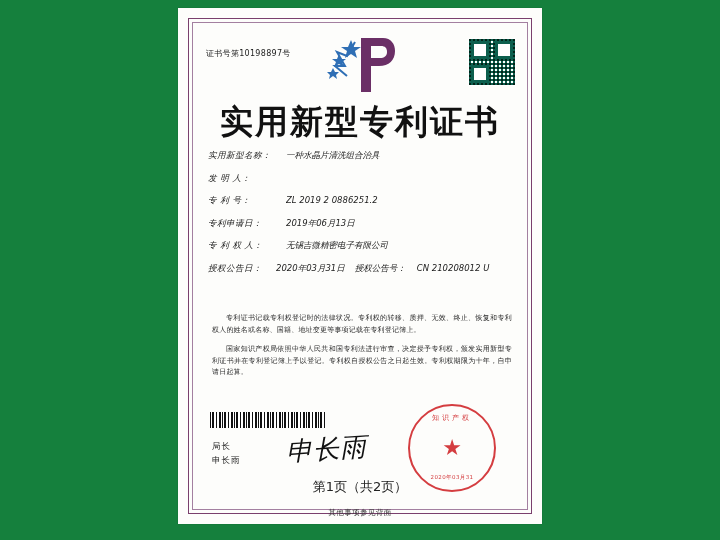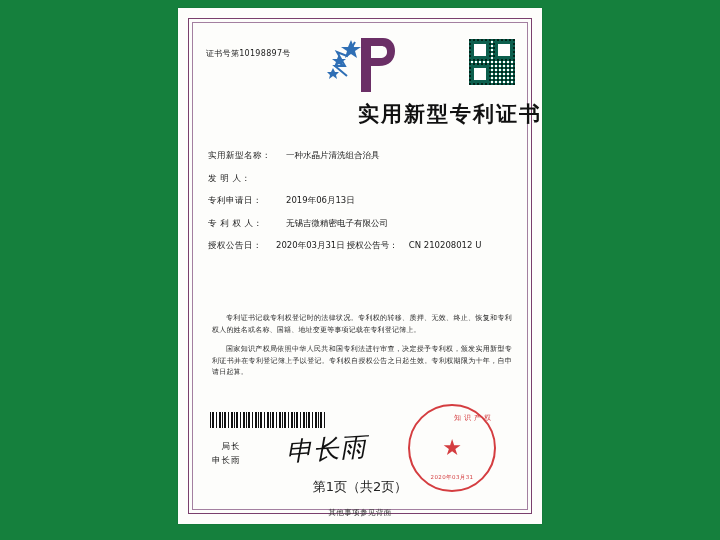--- a/index.html
+++ b/index.html
@@ -94,55 +94,56 @@
     transform: translateX(-50%);
     width: 78px;
     height: 58px;
   }
   
   .title {
     position: absolute;
     left: 0;
     right: 0;
     top: 92px;
-    text-align: right;
-    font-size: 21px;
+    text-align: center;
+    font-size: 33px;
     font-weight: bold;
     letter-spacing: 2px;
     color: #111;
     font-family: "DejaVu Sans", sans-serif;
   }
   
   .fields {
     position: absolute;
     left: 30px;
     top: 142px;
     right: 28px;
     font-size: 8.5px;
     color: #1a1a1a;
     font-family: "DejaVu Sans", sans-serif;
   }
   .field-row {
     display: flex;
     align-items: baseline;
     margin-bottom: 10.5px;
+    font-style: italic;
   }
   .field-label {
     width: 78px;
     flex: 0 0 78px;
     letter-spacing: 0.5px;
     white-space: nowrap;
   }
   .field-value {
     flex: 1 1 auto;
     white-space: nowrap;
     overflow: hidden;
   }
   .field-row.pair .field-label { width: 68px; flex: 0 0 68px; }
-  .field-row.pair .field-label-2 { width: 62px; flex: 0 0 62px; margin-left: 2px; }
+  .field-row.pair .field-label-2 { width: 62px; flex: 0 0 62px; margin-left: 10px; }
   .field-row.pair .field-value-2 { flex: 0 0 auto; }
   
   .paras {
     position: absolute;
     left: 34px;
     right: 30px;
     top: 305px;
     font-size: 7px;
     line-height: 1.65;
     color: #2a2a2a;
@@ -184,21 +185,21 @@
     width: 26px;
     height: 26px;
     color: #cf2327;
     font-size: 22px;
     line-height: 26px;
     text-align: center;
   }
   .seal .seal-top {
     position: absolute;
     left: 0; right: 0; top: 7px;
-    text-align: right;
+    text-align: center;
     font-size: 7px;
     color: #cf2327;
     letter-spacing: 3px;
     font-family: "DejaVu Sans", sans-serif;
   }
   .seal .seal-date {
     position: absolute;
     left: 0; right: 0; bottom: 9px;
     text-align: center;
     font-size: 5.5px;
@@ -209,21 +210,20 @@
   
   .director {
     position: absolute;
     left: 34px;
     top: 432px;
     font-size: 8.5px;
     line-height: 1.6;
     color: #1a1a1a;
     font-family: "DejaVu Sans", sans-serif;
     letter-spacing: 1px;
-    text-align: right;
   }
   .signature {
     position: absolute;
     left: 108px;
     top: 424px;
     font-size: 26px;
     color: #111;
     font-family: "DejaVu Serif", serif;
     font-style: italic;
     letter-spacing: 1px;
@@ -279,20 +279,24 @@
 
     <div class="fields">
       <div class="field-row">
         <span class="field-label">实用新型名称：</span>
         <span class="field-value">一种水晶片清洗组合治具</span>
       </div>
       <div class="field-row">
         <span class="field-label">发 明 人：</span>
       </div>
       <div class="field-row">
+        <span class="field-label">专 利 号：</span>
+        <span class="field-value">ZL 2019 2 0886251.2</span>
+      </div>
+      <div class="field-row">
         <span class="field-label">专利申请日：</span>
         <span class="field-value">2019年06月13日</span>
       </div>
       <div class="field-row">
         <span class="field-label">专 利 权 人：</span>
         <span class="field-value">无锡吉微精密电子有限公司</span>
       </div>
       <div class="field-row pair">
         <span class="field-label">授权公告日：</span>
         <span class="field-value-2">2020年03月31日</span>

